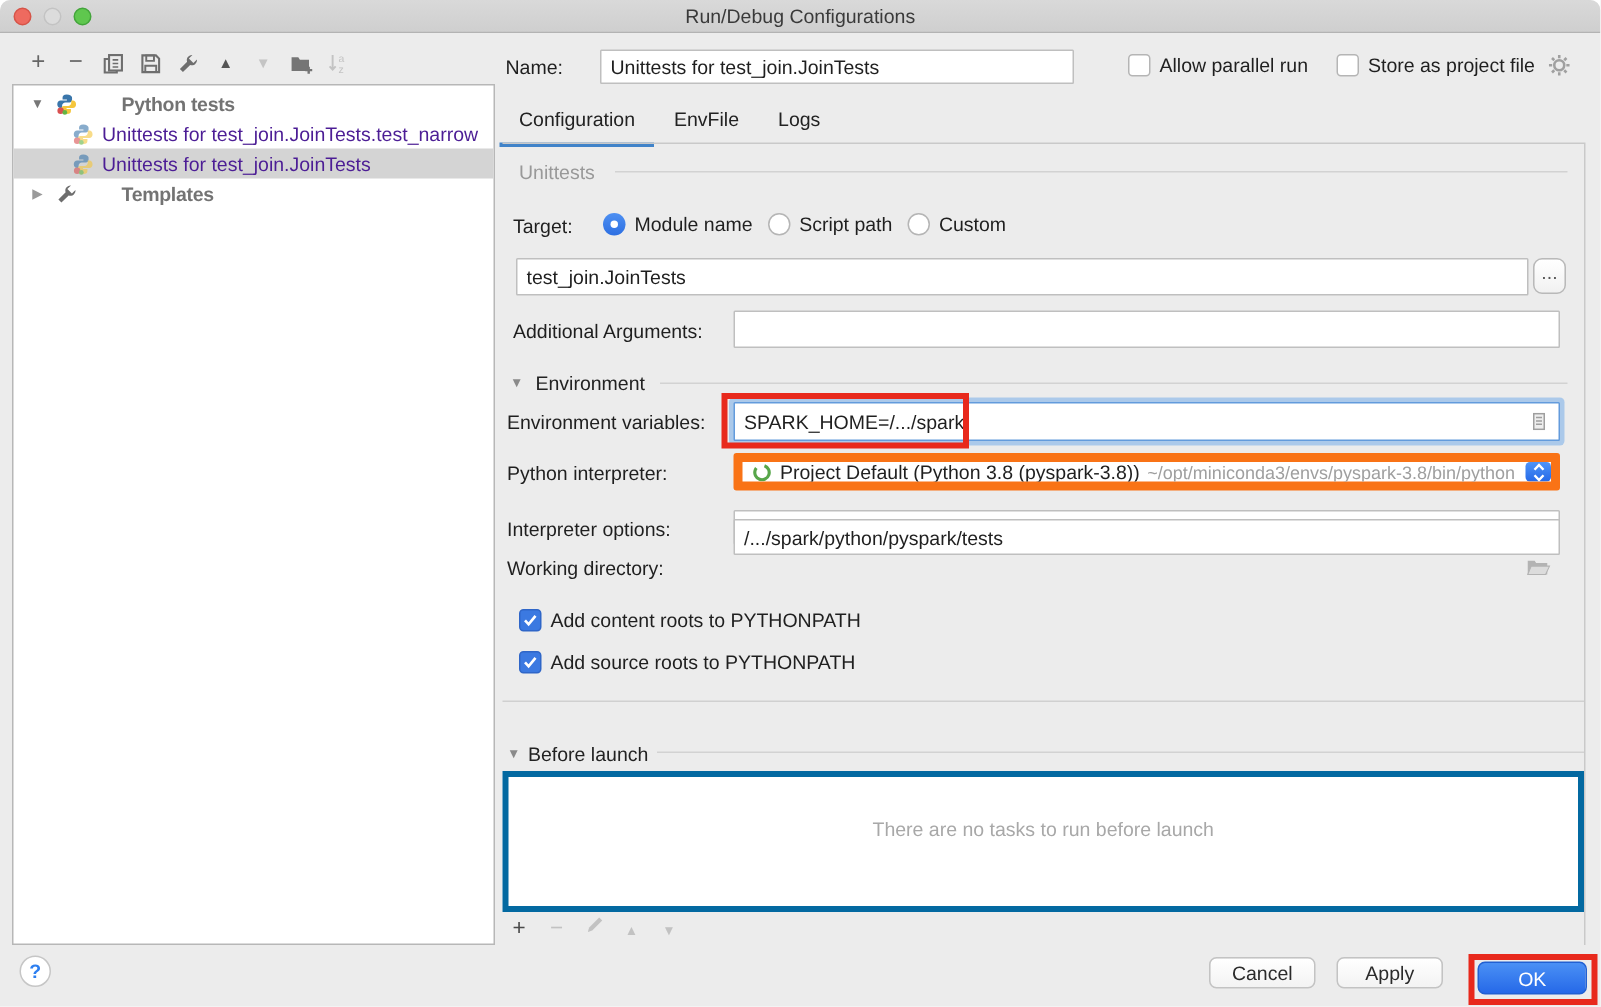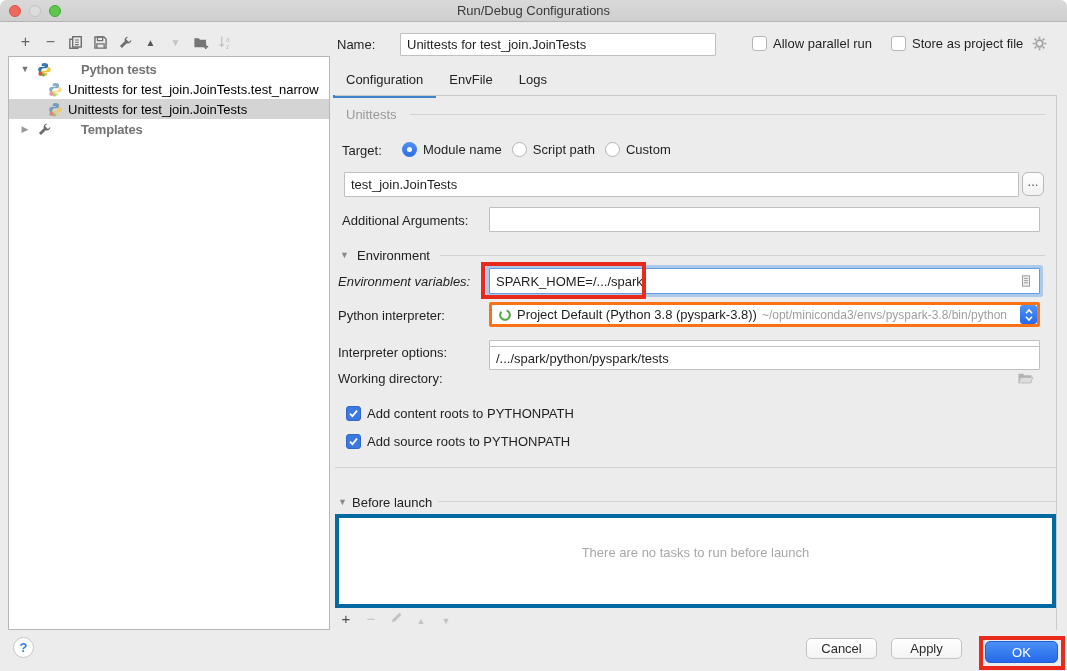--- a/index.html
+++ b/index.html
@@ -25,21 +25,21 @@
   
   .tree-panel { position:absolute; left:8px; top:56px; width:322px; height:574px;
     background:#fff; border:1px solid #b7b7b7; overflow:hidden; }
   .tree-row { position:relative; height:20px; display:flex; align-items:center; white-space:nowrap; }
   .tree-row.selected { background:#d4d4d4; }
   .tree-arrow { width:12px; text-align:center; font-size:9px; color:#777; margin-left:10px; }
   .tree-arrow.exp { color:#9a9a9a; }
   .tree-icon { width:15px; height:15px; margin:0 5px 0 6px; flex:0 0 auto; }
   .tree-row.child .tree-icon { margin-left:39px; opacity:.6; }
   .tree-label.bold { font-weight:bold; color:#737373; letter-spacing:-.2px;padding-left:24px; }
-  .tree-label.gray { color:#000000; }
+  .tree-label.gray { color:#4c1d95; }
 
   
   .lbl { position:absolute; color:#1f1f1f; }
   .field { position:absolute; background:#fff; border:1px solid #bfbfbf; border-radius:1px;
     font-family:"Liberation Sans",sans-serif; font-size:13px; color:#1f1f1f; padding:0 6px; }
   input.field { outline:none; }
   .chkbox { width:15px; height:15px; border:1px solid #b5b5b5; border-radius:3px; background:#fff; flex:0 0 auto; }
   .chkbox.on { background:#3b79e1; border-color:#2f66c8; display:flex; align-items:center; justify-content:center; }
   .chk-wrap { position:absolute; display:flex; align-items:center; gap:6px; }
 
@@ -60,21 +60,21 @@
   .radio-group { display:flex; align-items:center; gap:6px; }
   .radio { width:15px; height:15px; border-radius:50%; background:#fff; border:1px solid #b5b5b5; flex:0 0 auto; }
   .radio.on { background:linear-gradient(#4e90f2,#2d6fe2); border:none; position:relative; }
   .radio.on::after { content:""; position:absolute; left:5px; top:5px; width:5px; height:5px; border-radius:50%; background:#fff; }
 
   
   .browse-btn { position:absolute; width:22px; height:24px; background:linear-gradient(#fff,#f1f1f1);
     border:1px solid #b9b9b9; border-radius:6px; color:#555; display:flex; align-items:center; justify-content:center; padding-bottom:5px; }
   .icon-right { position:absolute; right:5px; top:50%; transform:translateY(-50%); }
   .focus-field { border:1px solid #639bdc !important; box-shadow:0 0 0 3px #abc9ea; }
-  .combo { position:absolute; background:#fff; border:3px solid #f97316; border-radius:2px;
+  .combo { position:absolute; background:#fff; border:6px solid #f97316; border-radius:2px;
     display:flex; align-items:center; overflow:hidden; }
   .combo-text { margin-left:5px; white-space:nowrap; }
   .combo-path { margin-left:5px; color:#9f9f9f; font-size:12px; white-space:nowrap; }
   .spinner { position:absolute; right:0; top:0; bottom:0; width:17px; background:linear-gradient(#4f94f7,#2569e8);
     border-radius:3px; display:flex; align-items:center; justify-content:center; }
 
   
   .red-box { position:absolute; border:4px solid #e8291c; }
 
   
@@ -230,21 +230,21 @@
   <input class="field" style="left: 344px; top: 172px; width: 675px; height: 25px;" value="test_join.JoinTests">
   <div class="browse-btn" style="left:1022px; top:172px;">...</div>
 
   <div class="lbl" style="left:342px; top:213px;">Additional Arguments:</div>
   <input class="field" style="left: 489px; top: 207px; width: 551px; height: 25px;" value="">
 
   <span class="sect-arrow" style="position:absolute; left:340px; top:250px;">▼</span>
   <div class="lbl sect-title" style="left:357px; top:248px;">Environment</div>
   <div class="hline" style="left:440px; top:255px; width:605px; background:#d2d2d2;"></div>
 
-  <div class="lbl" style="left:338px; top:274px;font-style:italic;">Environment variables:</div>
+  <div class="lbl" style="left:338px; top:274px;">Environment variables:</div>
   <input class="field focus-field" style="left: 489px; top: 268px; width: 551px; height: 26px; padding-right: 24px;" value="SPARK_HOME=/.../spark">
   <svg class="icon-right" style="left:1019px; top:281px; width:14px; height:14px;" viewBox="0 0 14 14">
       <rect x="3.5" y="1.8" width="7" height="10.4" fill="#eee" stroke="#9f9f9f"></rect>
       <path d="M5 4.4h4M5 6.6h4M5 8.8h4" stroke="#9f9f9f"></path>
     </svg>
   <div class="red-box" style="left:481px; top:262px; width:165px; height:37px;"></div>
 
   <div class="lbl" style="left:338px; top:308px;">Python interpreter:</div>
   <div class="combo" style="left:489px; top:302px; width:551px; height:25px;">
     <svg style="margin-left:6px; flex:0 0 auto;" width="14" height="14" viewBox="0 0 14 14">

